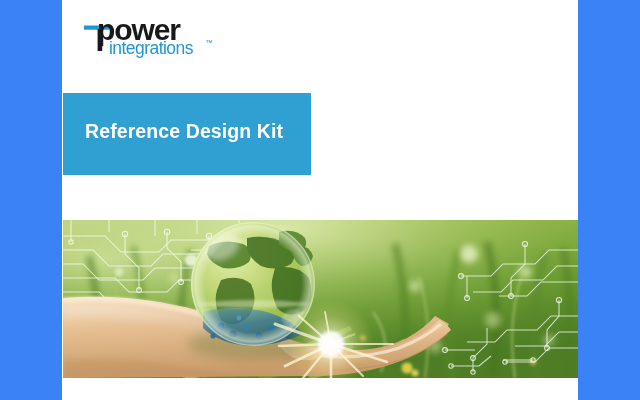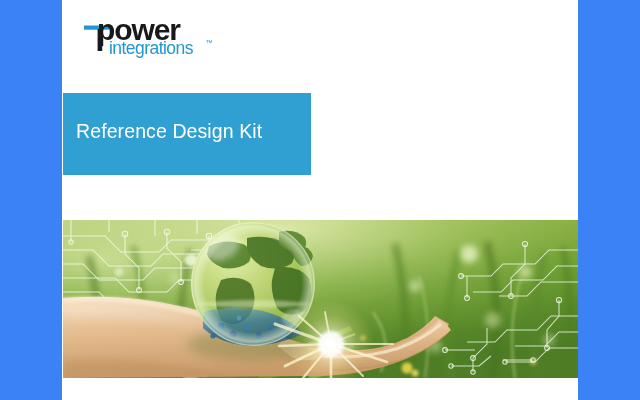--- a/index.html
+++ b/index.html
@@ -51,23 +51,23 @@
     width: 248px;
     height: 82px;
     background: #309fd1;
     box-sizing: border-box;
     display: flex;
     align-items: center;
   }
   #banner-text {
     color: #ffffff;
     font-size: 19.5px;
-    font-weight: normal;
+    font-weight: bold;
     letter-spacing: 0.1px;
-    padding-left: 13px;
+    padding-left: 22px;
     white-space: nowrap;
     line-height: 1;
     position: relative;
     top: -2px;
   }
 
   
   #photo {
     position: absolute;
     left: 1px;

